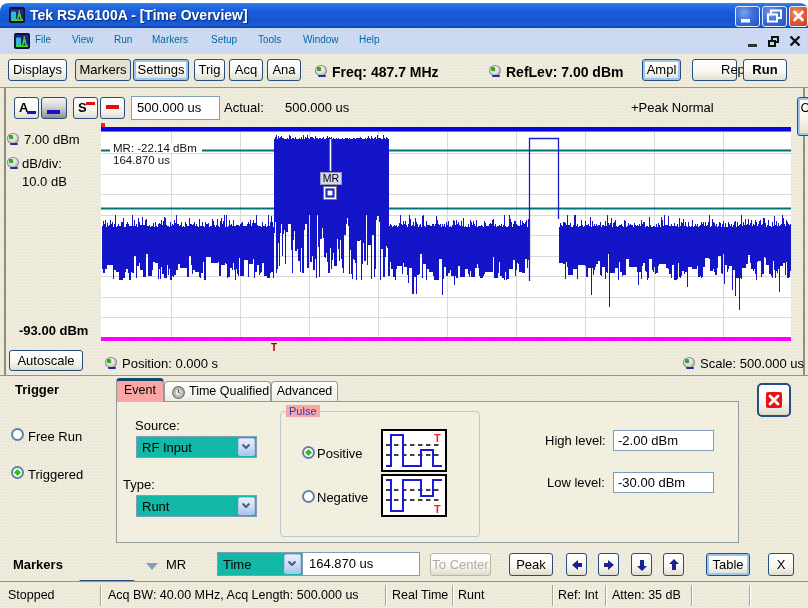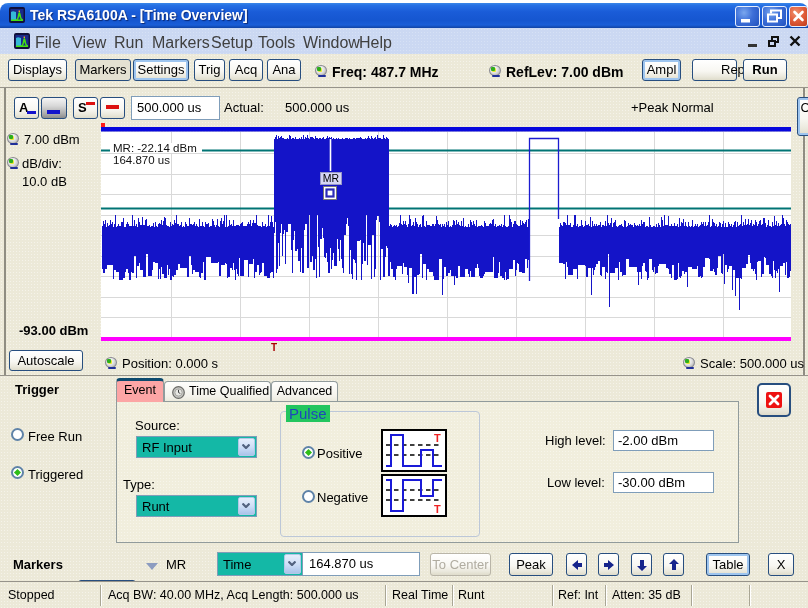--- a/index.html
+++ b/index.html
@@ -16,21 +16,21 @@
   border-radius:8px 8px 0 0; }
 #titletext { left:30px; top:7px; color:#fff; font-weight:bold; font-size:14px; letter-spacing:0px;
   text-shadow:1px 1px 1px rgba(0,0,40,0.55); }
 .capbtn { top:6px; width:25px; height:21px; border-radius:3px; border:1px solid #e6eefc; }
 .capblue { background: radial-gradient(circle at 35% 30%, #7aa7ee 0%, #3d6fd8 45%, #2152be 100%); }
 .capred { background: radial-gradient(circle at 35% 30%, #f0926e 0%, #e25f3d 45%, #c03a1a 100%); }
 
 #menubar { left:0; top:28px; width:808px; height:26px; background:#cbd8f2;
   background-image: radial-gradient(rgba(255,255,255,0.22) 0.6px, rgba(0,0,0,0) 0.8px);
   background-size:3px 3px; }
-.menuitem { position:absolute; top:34px; font-size:16px; color:#404040; }
+.menuitem { position:absolute; top:34px; font-size:10px; color:#0369a1; }
 
 .btn { position:absolute; border:1px solid #274e7f; border-radius:3px;
   background: linear-gradient(180deg,#ffffff 0%,#f8f7f2 55%,#eceadf 80%,#dfdccb 100%);
   font-size:13px; color:#000; text-align:center; font-family:"Liberation Sans", sans-serif; }
 .btn.glow { box-shadow: inset 0 0 0 2px #9ec5ef; }
 .btn.pressed { background: #e4e1d2; }
 .tbx { position:absolute; border:1px solid #7f9db9; background:#fff; font-size:13px; color:#000; }
 .lbl { position:absolute; font-size:13px; color:#000; white-space:nowrap; }
 .blbl { position:absolute; font-size:13px; font-weight:bold; color:#000; white-space:nowrap; }
 
@@ -56,21 +56,21 @@
 .tab { position:absolute; white-space:nowrap; font-size:12.5px; border:1px solid #919b9c; border-bottom:none; border-radius:4px 4px 0 0;
   background: linear-gradient(180deg,#fefefc 0%,#f4f3ec 70%,#eae8da 100%);
   color:#000; text-align:center; }
 #tabactive { background:#fca5a5; border-top:3px solid #0c4a6e; z-index:5; }
 #tabpanel { position:absolute; left:116px; top:401px; width:623px; height:142px;
   border:1px solid #919b9c; background:#f1eedd;
   background-image: radial-gradient(rgba(255,255,255,0.4) 0.6px, rgba(0,0,0,0) 0.8px);
   background-size:3px 3px; }
 
 .grp { position:absolute; border:1px solid #bcc7d8; border-radius:4px; }
-.grplbl { position:absolute; font-size:15px; color:#1f46bb; background:#22c55e; padding:0 3px; }
+.grplbl { position:absolute; font-size:11px; color:#1f46bb; background:#fca5a5; padding:0 3px; }
 
 .sep { position:absolute; top:3px; bottom:2px; width:1px; background:#a9a694; box-shadow:1px 0 0 #fff; }
 .stxt { position:absolute; top:6px; font-size:12.5px; color:#000; white-space:nowrap; }
 </style>
 </head>
 <body>
 <div id="app">
 
   <div id="titlebar" class="abs"></div>
   <div class="abs" id="appicon1" style="left:9px;top:7px;"><svg width="16" height="16" viewBox="0 0 16 16">

